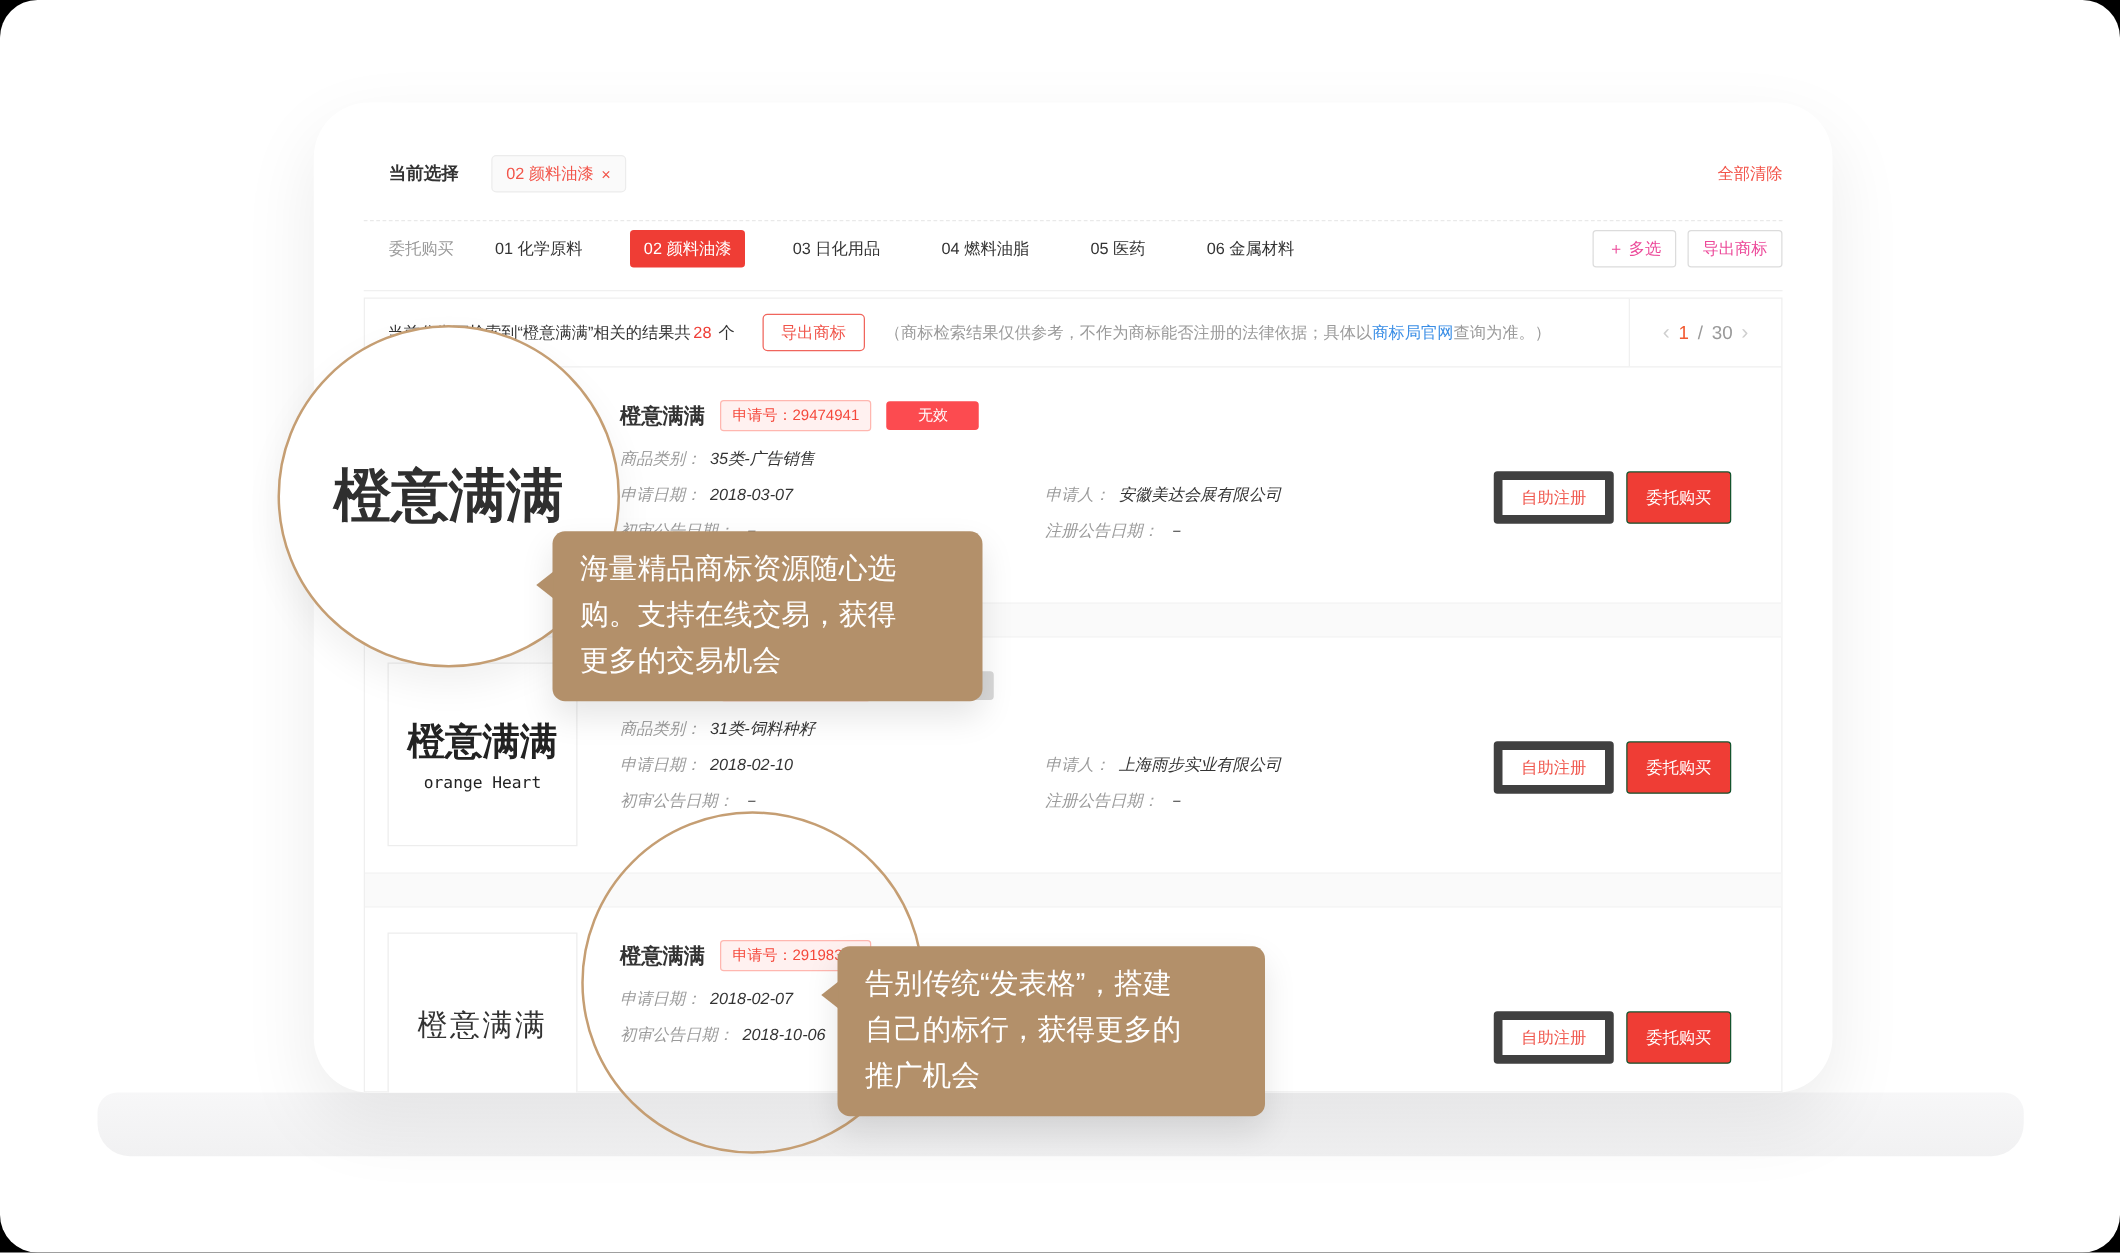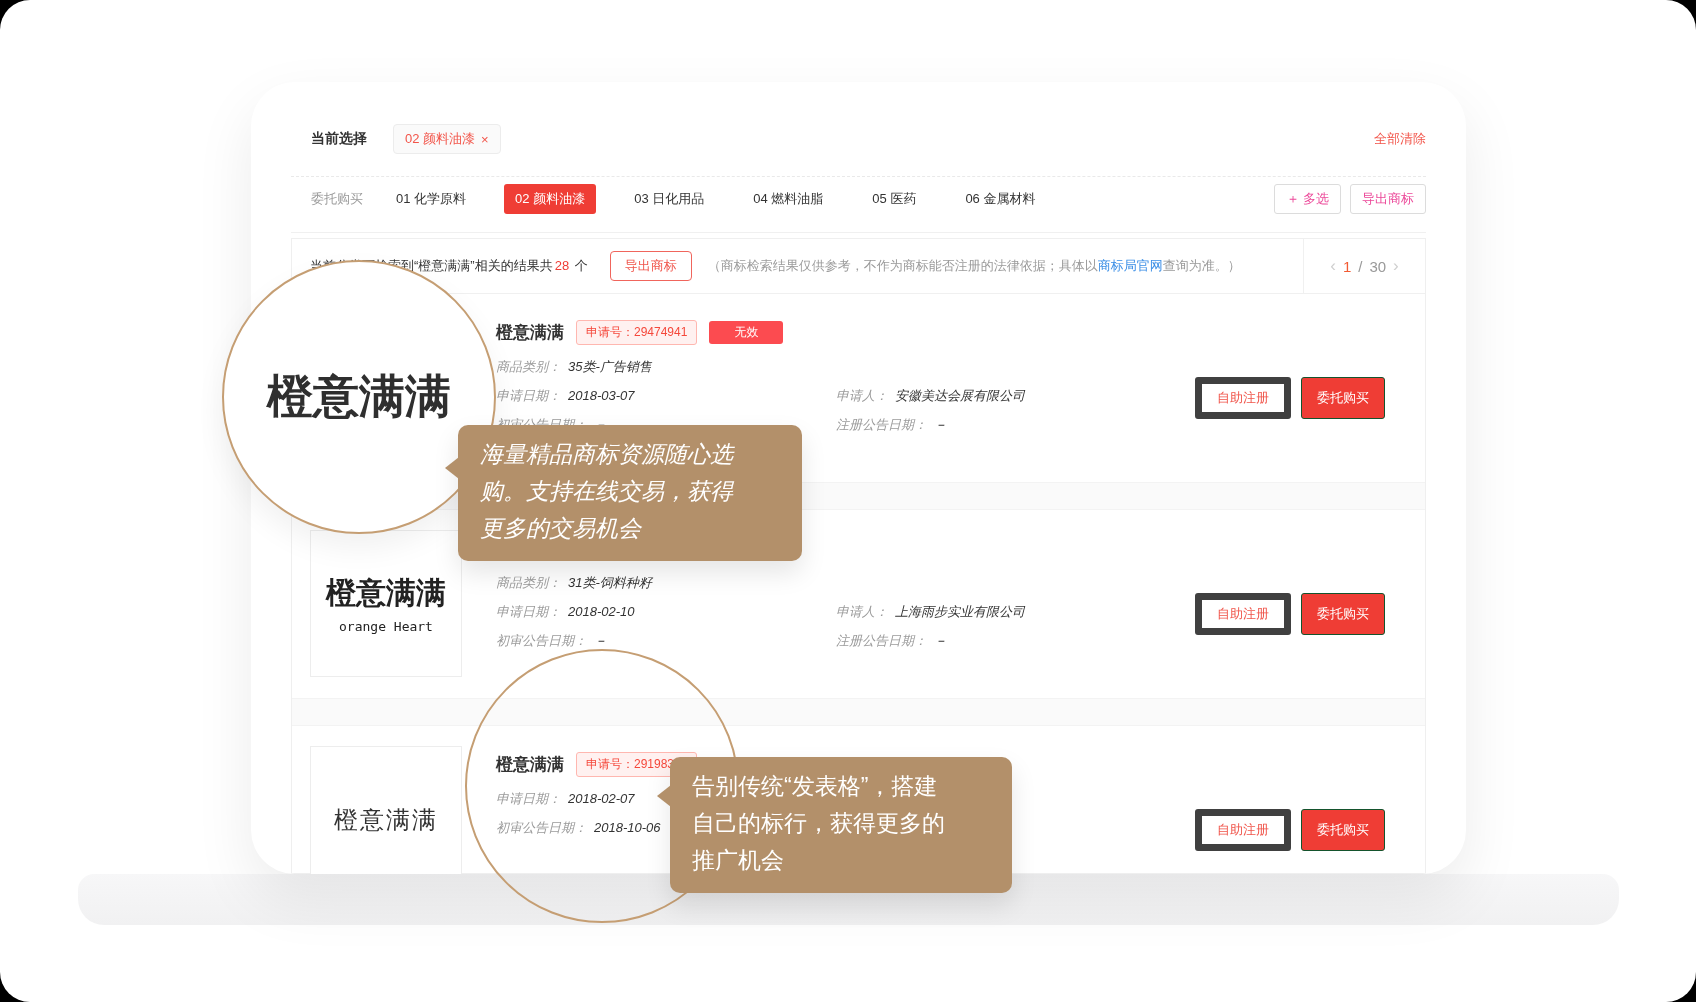--- a/index.html
+++ b/index.html
@@ -74,21 +74,21 @@
   .magnifier-filled{position:absolute;left:222px;top:260px;width:270px;height:270px;border-radius:50%;
     background:#fff;border:2px solid #c59e73;box-shadow:0 14px 30px rgba(0,0,0,.06);
     display:flex;align-items:center;justify-content:center;z-index:5;}
   .magnifier-filled .big-mark{font-size:46px;font-weight:bold;color:#2f2f2f;}
   .magnifier-ring{position:absolute;left:465px;top:649px;width:270px;height:270px;border-radius:50%;
     border:2px solid #c59e73;z-index:5;pointer-events:none;}
   .bubble{position:absolute;background:#b3906a;color:#fff;border-radius:10px;font-size:23px;line-height:37px;
     padding:11px 22px 14px;white-space:pre-line;z-index:6;box-shadow:0 12px 26px rgba(0,0,0,.10);}
   .bubble::before{content:"";position:absolute;left:-13px;border-top:11px solid transparent;
     border-bottom:11px solid transparent;border-right:14px solid #b3906a;}
-  .bubble-1{left:458px;top:425px;width:300px;font-style:italic;}
+  .bubble-1{left:442px;top:425px;width:300px;}
   .bubble-1::before{top:32px;}
   .bubble-2{left:670px;top:757px;width:298px;}
   .bubble-2::before{top:28px;}
 </style>
 </head>
 <body>
 
 <div class="screen">
 
   <div class="base-bar"></div>

